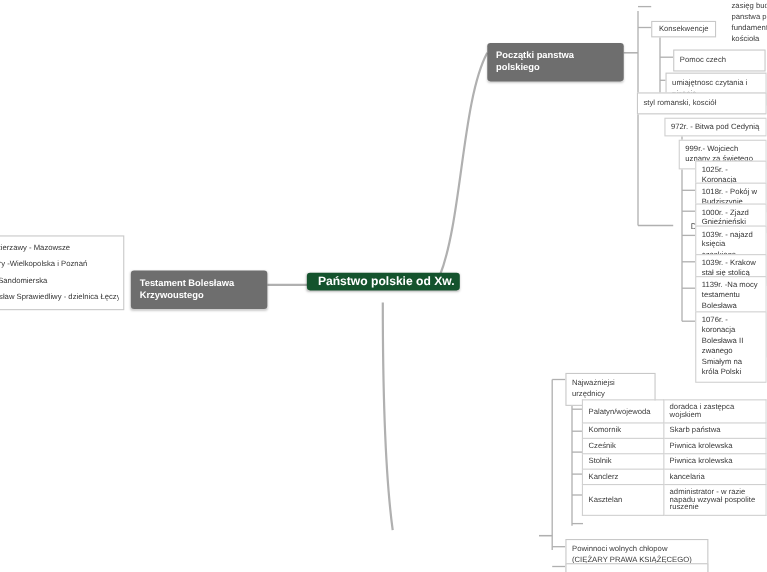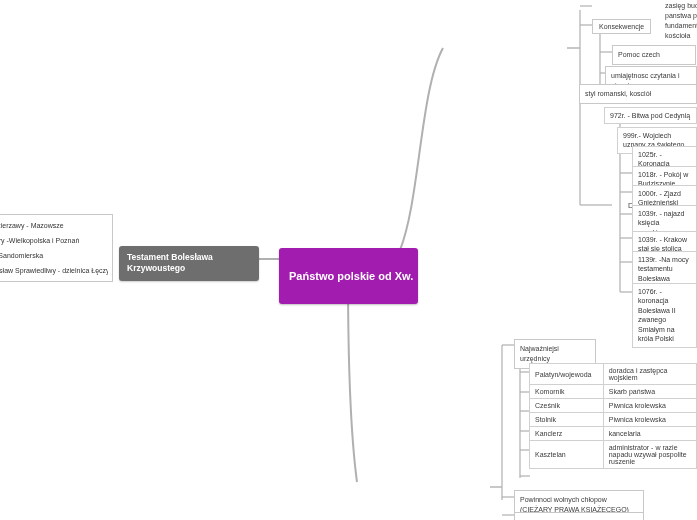--- a/index.html
+++ b/index.html
@@ -31,26 +31,26 @@
     height: 520px;
     pointer-events: none;
   }
   .node {
     position: absolute;
     box-sizing: border-box;
     padding-left: 37px;
   }
   
   .central {
-    background: #a21caf;
+    background: #14532d;
     color: #ffffff;
     border-radius: 3px;
     font-size: 11px;
     font-weight: bold;
-    padding: 22px 10px;
+    padding: 2px 10px;
     text-align: right;
     white-space: nowrap;
     box-shadow: 0 1px 2px rgba(0,0,0,0.25);
   }
   
   .main {
     background: #6e6e6e;
     color: #ffffff;
     border-radius: 3px;
     font-size: 8.5px;
@@ -165,20 +165,21 @@
     <path d="M 520 372 L 530 372" stroke="#b0b0b0" stroke-width="1.2" fill="none"></path>
     <path d="M 520 392 L 530 392" stroke="#b0b0b0" stroke-width="1.2" fill="none"></path>
     <path d="M 520 411 L 530 411" stroke="#b0b0b0" stroke-width="1.2" fill="none"></path>
     <path d="M 520 431 L 530 431" stroke="#b0b0b0" stroke-width="1.2" fill="none"></path>
     <path d="M 520 450 L 530 450" stroke="#b0b0b0" stroke-width="1.2" fill="none"></path>
     <path d="M 520 476 L 530 476" stroke="#b0b0b0" stroke-width="1.2" fill="none"></path>
   </svg>
 
   <div class="node central" style="left:279px; top:248px; width:139px;">Państwo polskie od Xw.</div>
 
+  <div class="node main" style="left:443px; top:39px; width:124px;">Początki panstwa polskiego</div>
 
   <div class="node box noborder" style="left:660px; top:-3px; width:80px;">zasięg budowie panstwa polskiego na fundamentach kościoła</div>
 
   <div class="node kons-head" style="left:592px; top:19px;">Konsekwencje</div>
 
   <div class="node box" style="left:612px; top:45px; width:84px;">Pomoc czech</div>
   <div class="node box" style="left:605px; top:66px; width:92px;">umiajętnosc czytania i pisania</div>
   <div class="node box" style="left:579px; top:84px; width:118px;">styl romanski, kosciół</div>
 
   <div class="node dates-label" style="left:591px; top:201px;">DATY</div>
@@ -186,21 +187,21 @@
   <div class="node date-row" style="left:604px; top:107px; width:93px;">972r. - Bitwa pod Cedynią</div>
   <div class="node date-row" style="left:617px; top:127px; width:80px;">999r.- Wojciech uznany za świętego</div>
   <div class="node date-row" style="left:632px; top:146px; width:65px;">1025r. - Koronacja Chrobrego</div>
   <div class="node date-row" style="left:632px; top:166px; width:65px;">1018r. - Pokój w Budziszynie</div>
   <div class="node date-row" style="left:632px; top:185px; width:65px;">1000r. - Zjazd Gnieźnieński</div>
   <div class="node date-row" style="left:632px; top:205px; width:65px;">1039r. - najazd księcia czeskiego Brzetysława na Polskę.</div>
   <div class="node date-row" style="left:632px; top:231px; width:65px;">1039r. - Krakow stał się stolicą</div>
   <div class="node date-row" style="left:632px; top:251px; width:65px;">1139r. -Na mocy testamentu Bolesława Krzywoustego podzielono Polskę na dzielnice.</div>
   <div class="node date-row" style="left:632px; top:283px; width:65px;">1076r. - koronacja Bolesława II zwanego Smiałym na króla Polski</div>
 
-  <div class="node main" style="left:119px; top:246px; width:140px;">
+  <div class="node main" style="left:119px; top:246px; width:124px;">
     <span>Testament Bolesława Krzywoustego</span>
   </div>
 
   <div class="node left-list" style="left:-60px; top:214px; width:173px;">
     <div>Bolesław III Kędzierzawy - Mazowsze</div>
     <div>Władysław II Stary -Wielkopolska i Poznań</div>
     <div>Henryk - Ziemia Sandomierska</div>
     <div>Kazimierz Władysław Sprawiedliwy - dzielnica Łęczycko -Sieradzka</div>
   </div>
 

